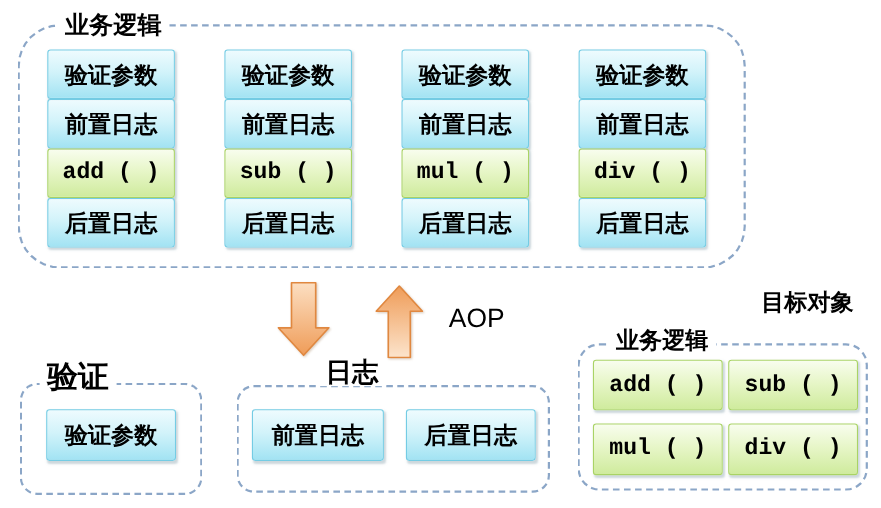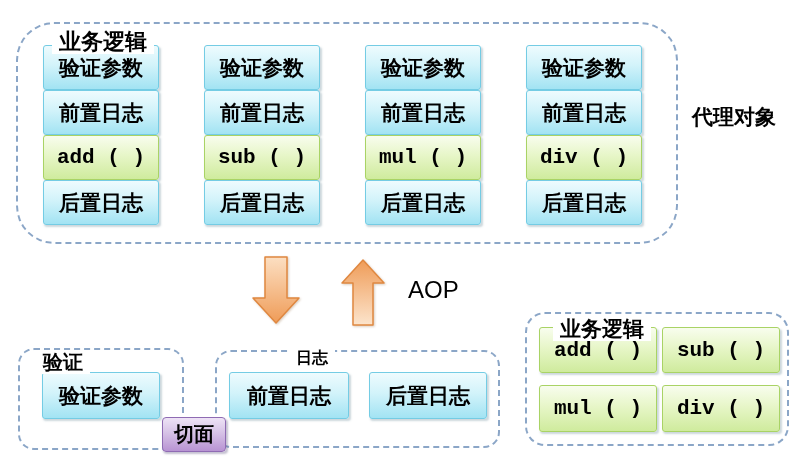--- a/index.html
+++ b/index.html
@@ -9,25 +9,25 @@
   }
   
   .group{position:absolute;border:2px dashed #8ba6c7;background:transparent;}
   .group.proxy{left:16px;top:22px;width:658px;height:218px;border-radius:38px;}
   .group.validation{left:18px;top:348px;width:162px;height:98px;border-radius:16px;}
   .group.logging{left:215px;top:350px;width:281px;height:94px;border-radius:16px;}
   .group.target{left:525px;top:312px;width:260px;height:130px;border-radius:20px;}
   
   .group-label{
     position:absolute;background:#fff;padding:0 7px;white-space:nowrap;
-    font-weight:bold;z-index:2;line-height:24px;margin-top:19px;
+    font-weight:bold;z-index:2;line-height:24px;
   }
   .proxy .group-label{left:34px;top:-13px;font-size:22px;}
-  .validation .group-label{left:16px;top:-19px;font-size:20px;}
-  .logging .group-label{left:72px;top:-25px;font-size:16px;}
+  .validation .group-label{left:16px;top:-19px;font-size:28px;}
+  .logging .group-label{left:72px;top:-25px;font-size:24px;}
   .target .group-label{left:26px;top:-16px;font-size:21px;}
   
   .side-label{position:absolute;font-weight:bold;font-size:21px;white-space:nowrap;}
   .side-label.proxy-side{left:692px;top:103px;}
   .side-label.target-side{left:692px;top:261px;}
   .flow-label{position:absolute;font-weight:bold;font-size:20px;white-space:nowrap;}
   .flow-label.extract{left:110px;top:276px;}
   .flow-label.aop{left:408px;top:276px;font-weight:normal;font-size:24px;}
   
   .method-column{position:absolute;top:21px;width:116px;}
@@ -91,21 +91,20 @@
     </div>
 
     <div class="method-column col-3">
       <div class="cell blue">验证参数</div>
       <div class="cell blue">前置日志</div>
       <div class="cell green">div ( )</div>
       <div class="cell blue">后置日志</div>
     </div>
   </div>
 
-  <div class="side-label proxy-side">代理对象</div>
 
 
   <svg class="arrow down" width="48" height="68" viewBox="0 0 48 68">
     <defs>
       <linearGradient id="gradDown" x1="0" y1="0" x2="0" y2="1">
         <stop offset="0" stop-color="#fcdfc2"></stop>
           <stop offset="1" stop-color="#ef9c58"></stop>
       </linearGradient>
     </defs>
     <polygon points="13,1 35,1 35,42 47,42 24,67 1,42 13,42" fill="url(#gradDown)" stroke="#e08840" stroke-width="1.5" stroke-linejoin="round"></polygon>
@@ -127,22 +126,22 @@
     <span class="group-label">验证</span>
     <div class="cell blue abs" style="left:22px;top:22px;width:118px;height:47px;">验证参数</div>
   </div>
 
   <div class="group logging">
     <span class="group-label">日志</span>
     <div class="cell blue abs" style="left:12px;top:20px;width:120px;height:47px;">前置日志</div>
     <div class="cell blue abs" style="left:152px;top:20px;width:118px;height:47px;">后置日志</div>
   </div>
 
-  <div class="aspect-tag">切面</div>
 
+  <div class="side-label target-side">目标对象</div>
 
   <div class="group target">
     <span class="group-label">业务逻辑</span>
     <div class="cell green abs" style="left:12px;top:13px;width:118px;height:46px;">add ( )</div>
     <div class="cell green abs" style="left:135px;top:13px;width:118px;height:46px;">sub ( )</div>
     <div class="cell green abs" style="left:12px;top:71px;width:118px;height:47px;">mul ( )</div>
     <div class="cell green abs" style="left:135px;top:71px;width:118px;height:47px;">div ( )</div>
   </div>
 
 </div>

